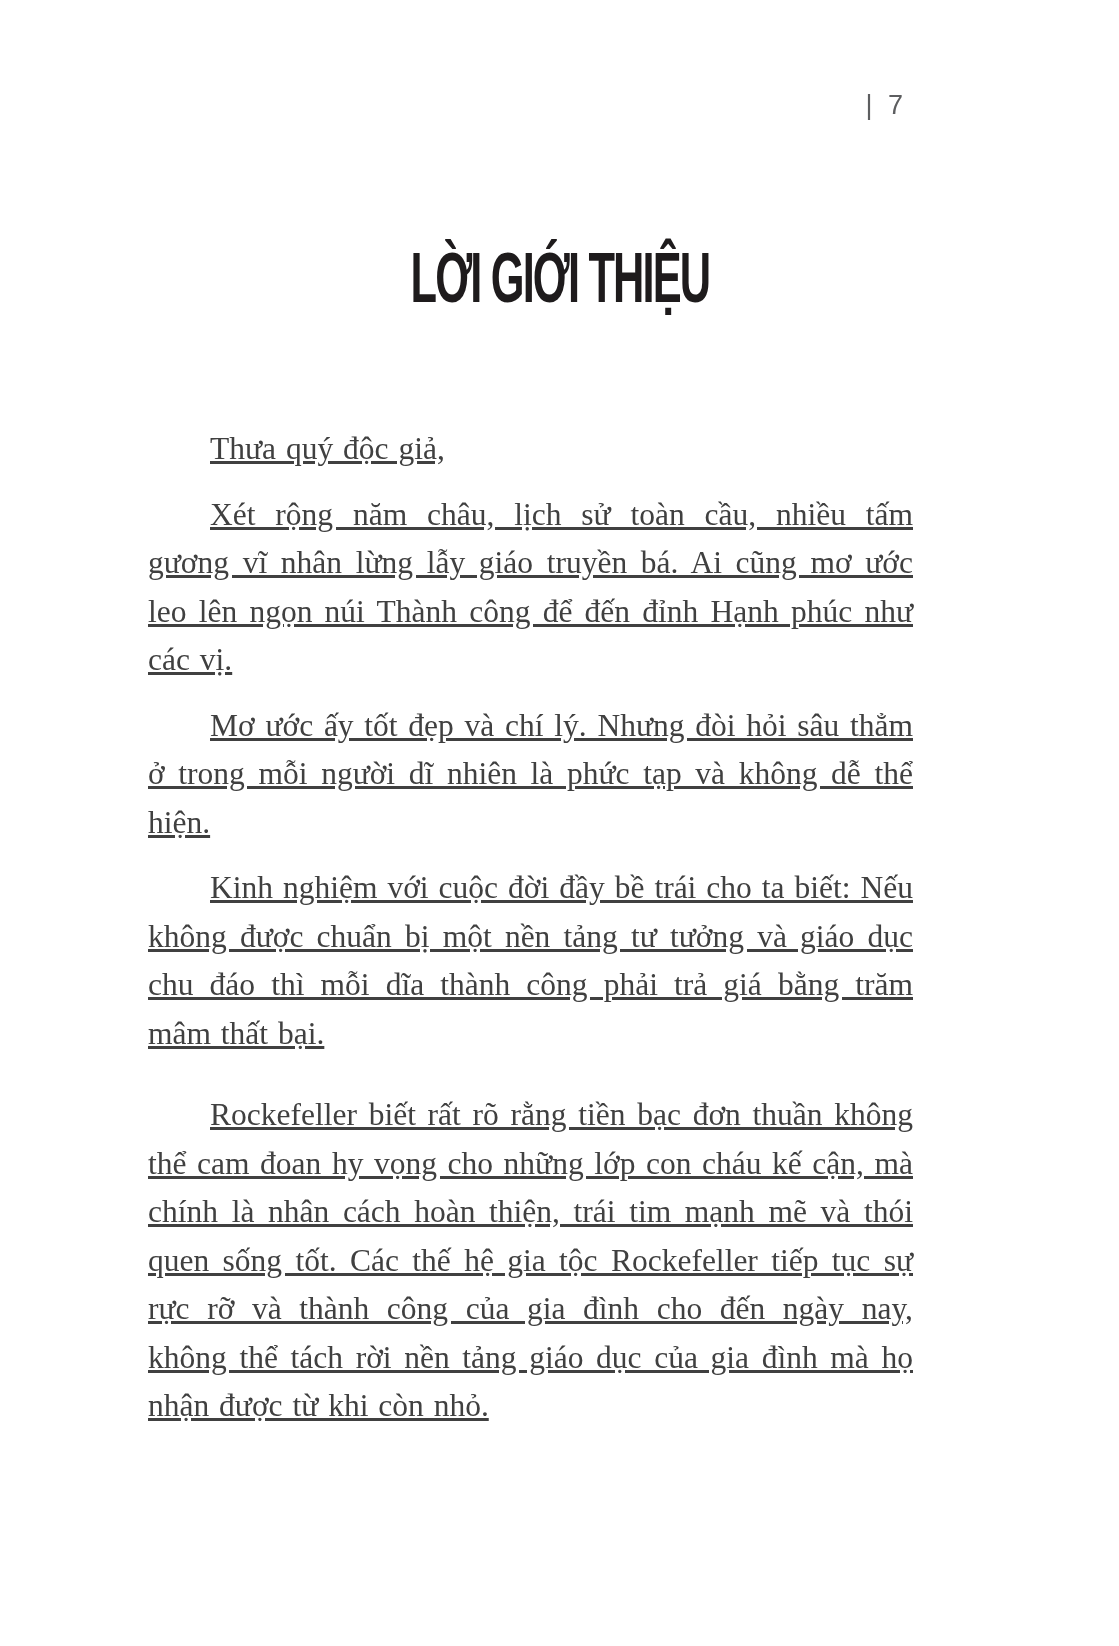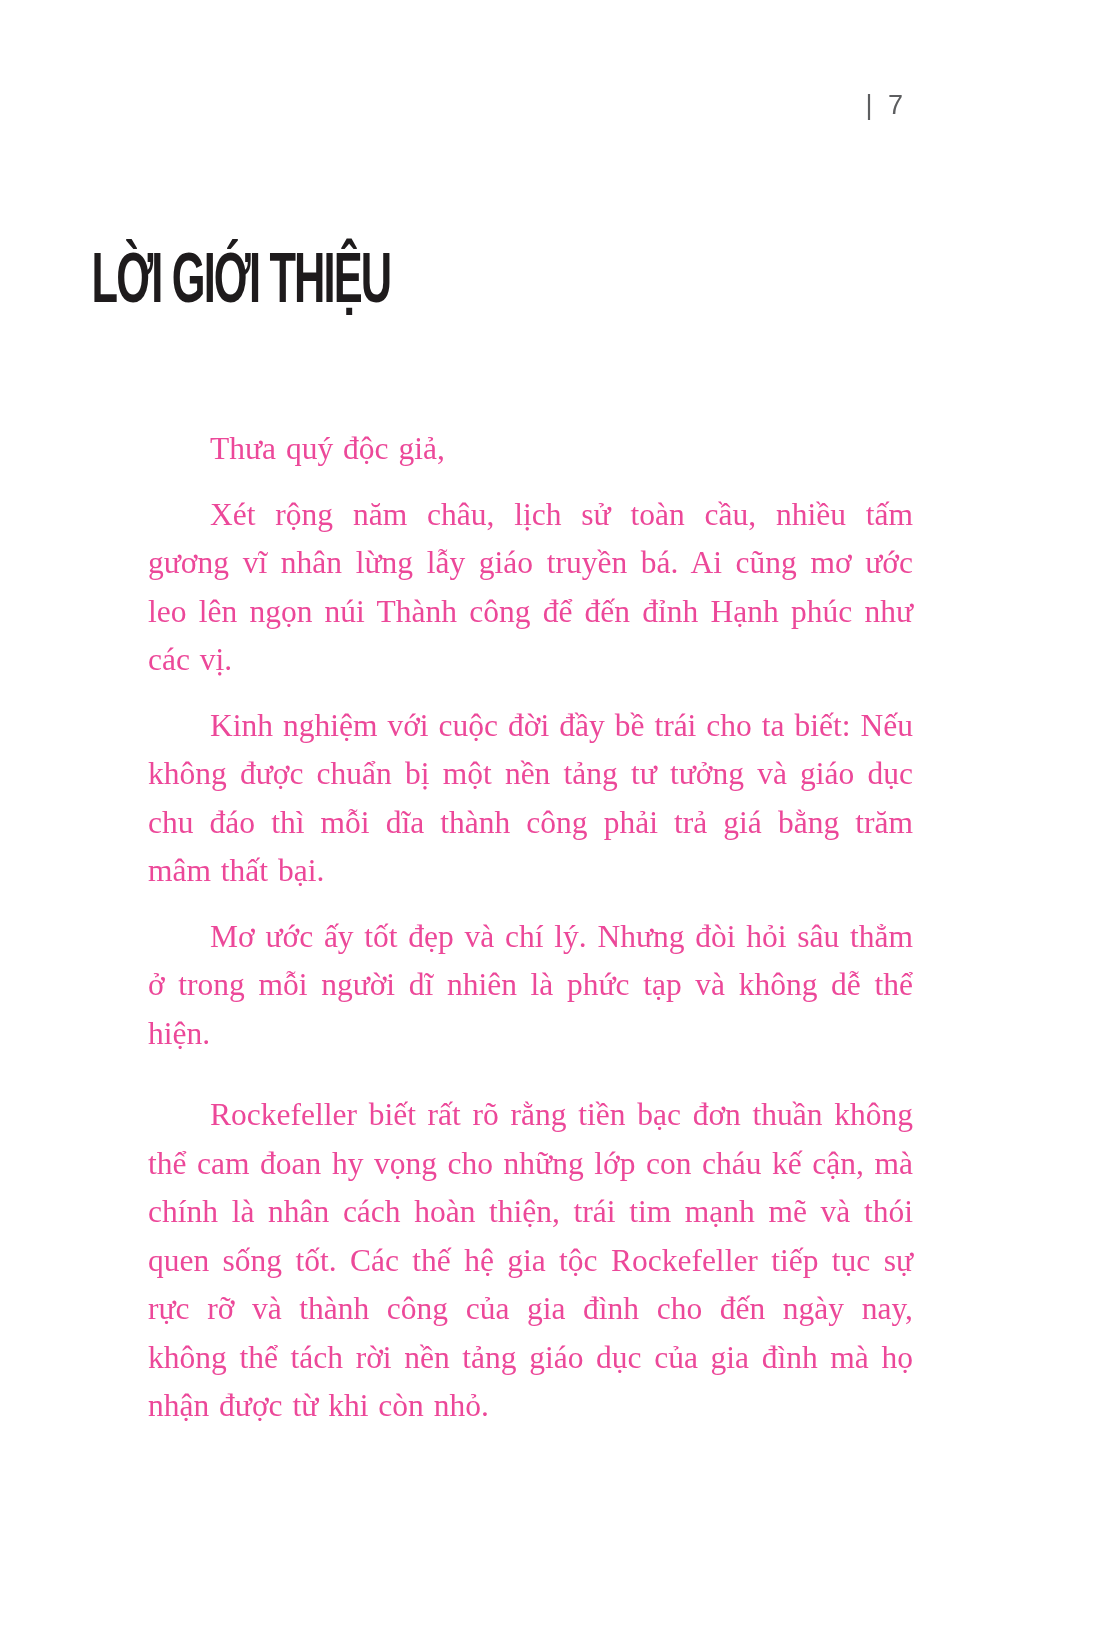--- a/index.html
+++ b/index.html
@@ -23,39 +23,40 @@
     font-size: 27px;
     font-weight: 400;
     color: #5d5e60;
     letter-spacing: 4px;
   }
   .title-wrap {
     position: absolute;
     top: 238px;
     left: 0;
     width: 100%;
-    text-align: left;
+    text-align: center;
   }
   .title-text {
     display: inline-block;
     font-family: "Liberation Sans", "DejaVu Sans", sans-serif;
     font-size: 70px;
     font-weight: 700;
     color: #1e1b1c;
     letter-spacing: -3px;
     transform: scaleX(0.62);
     transform-origin: center center;
     white-space: nowrap;
   }
   .content {
     position: absolute;
     top: 425px;
     left: 148px;
     width: 765px;
-    color: #ec4899;
+    color: #404040;
+    text-decoration: underline;
   }
   .content p {
     margin: 0 0 17px 0;
     font-size: 31.5px;
     line-height: 48.5px;
     text-align: justify;
     text-indent: 62px;
     word-spacing: 2px;
   }
   .content p:last-child {
@@ -70,18 +71,18 @@
 
   <div class="page-number">| 7</div>
 
   <div class="title-wrap">
     <span class="title-text">LỜI GIỚI THIỆU</span>
   </div>
 
   <div class="content">
     <p>Thưa quý độc giả,</p>
     <p>Xét rộng năm châu, lịch sử toàn cầu, nhiều tấm gương vĩ nhân lừng lẫy giáo truyền bá. Ai cũng mơ ước leo lên ngọn núi Thành công để đến đỉnh Hạnh phúc như các vị.</p>
+    <p>Mơ ước ấy tốt đẹp và chí lý. Nhưng đòi hỏi sâu thẳm ở trong mỗi người dĩ nhiên là phức tạp và không dễ thể hiện.</p>
     <p>Kinh nghiệm với cuộc đời đầy bề trái cho ta biết: Nếu không được chuẩn bị một nền tảng tư tưởng và giáo dục chu đáo thì mỗi dĩa thành công phải trả giá bằng trăm mâm thất bại.</p>
-    <p>Mơ ước ấy tốt đẹp và chí lý. Nhưng đòi hỏi sâu thẳm ở trong mỗi người dĩ nhiên là phức tạp và không dễ thể hiện.</p>
     <p>Rockefeller biết rất rõ rằng tiền bạc đơn thuần không thể cam đoan hy vọng cho những lớp con cháu kế cận, mà chính là nhân cách hoàn thiện, trái tim mạnh mẽ và thói quen sống tốt. Các thế hệ gia tộc Rockefeller tiếp tục sự rực rỡ và thành công của gia đình cho đến ngày nay, không thể tách rời nền tảng giáo dục của gia đình mà họ nhận được từ khi còn nhỏ.</p>
   </div>
 
 </div>
 
 </body></html>

